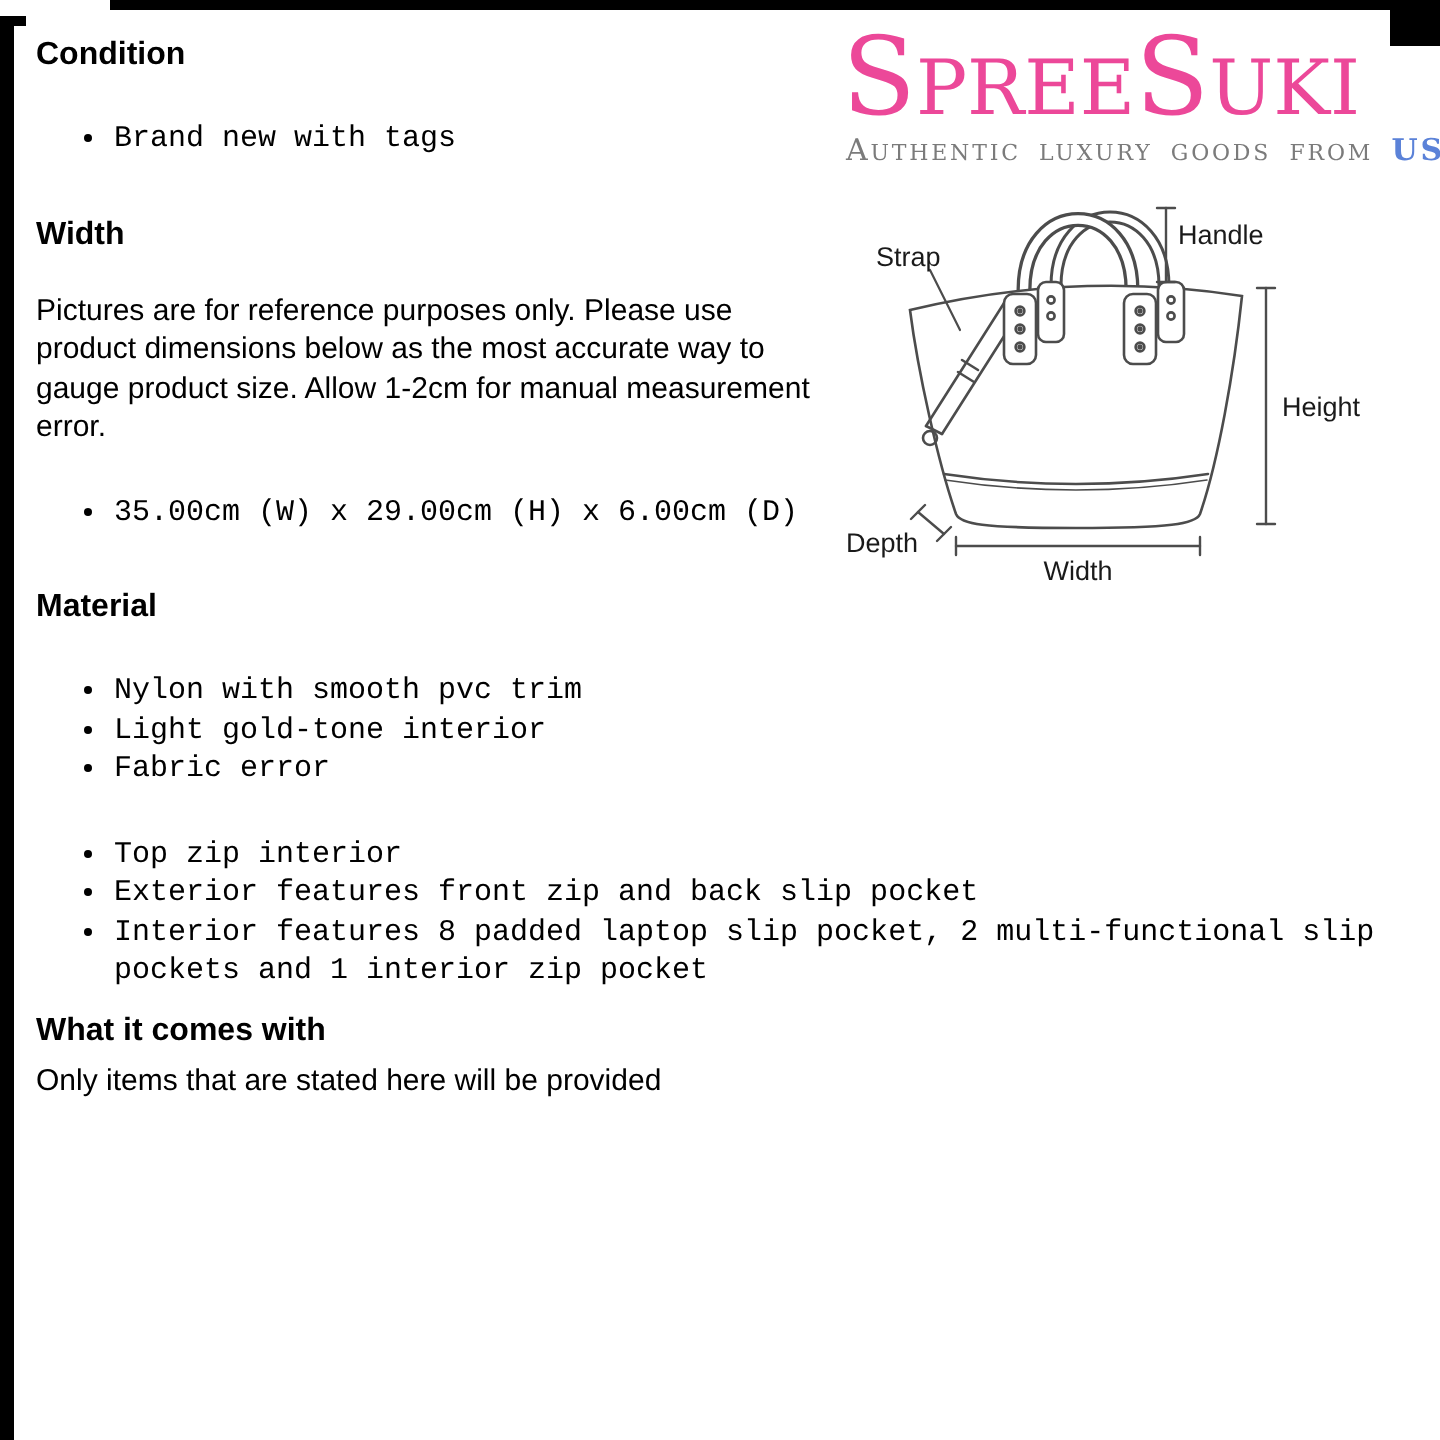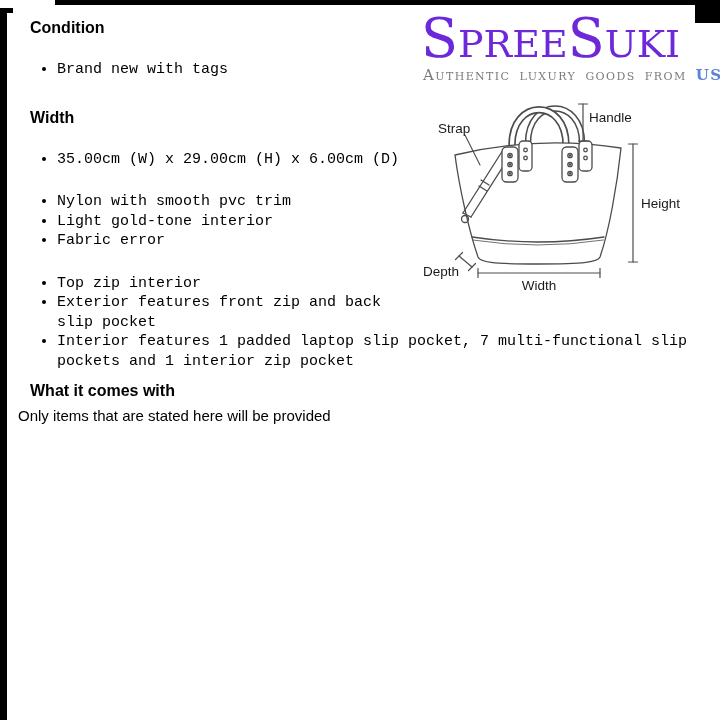--- a/index.html
+++ b/index.html
@@ -2,34 +2,34 @@
 <html><head>
 <meta charset="utf-8">
 <style>
   html,body{margin:0;padding:0;}
   body{
     width:720px;height:720px;overflow:hidden;position:relative;background:#fff;
     font-family:"Liberation Sans","DejaVu Sans",sans-serif;
     font-size:15px;line-height:19.5px;color:#000;
   }
   .page{padding:18px 0 0 18px;}
-  .h{font-size:16px;font-weight:bold;line-height:19px;margin:28px 12px 0;}
+  .h{font-size:16px;font-weight:bold;line-height:19px;margin:28px 0 0;}
   .h.first{margin-top:0;}
   .h.tight{margin-top:10px;}
   ul{margin:23px 0 10px;padding-left:39px;}
   li{margin:0;padding:0;font-family:Liberation Mono, monospace;}
   p.note{margin:19px 0 0;}
   p.footer{margin:6px 0 0;}
 
   
   .rightpane{float:right;width:305px;margin-top:-6px;}
   .wordmark{
     font-family:"DejaVu Serif","Liberation Serif",serif;
     font-variant:small-caps;font-size:54px;line-height:54px;
-    color:#6d28d9;white-space:nowrap;padding-left:6px;
+    color:#ec4899;white-space:nowrap;padding-left:6px;
   }
   .tagline{
     font-family:"DejaVu Serif","Liberation Serif",serif;
     font-variant:small-caps;font-size:15px;line-height:19px;
     letter-spacing:1.4px;word-spacing:3px;color:#7b7b7b;
     white-space:nowrap;padding-left:8px;
   }
   .tagline .usa{color:#5b82d8;font-weight:bold;}
   .bagsvg{display:block;margin-top:6px;}
   .bagsvg text{font-family:"Liberation Sans","DejaVu Sans",sans-serif;font-size:13.5px;fill:#1a1a1a;}
@@ -140,33 +140,35 @@
       <text x="124" y="199" text-anchor="middle">Width</text>
     </svg>
   </div>
 
   <div class="h first">Condition</div>
   <ul>
     <li>Brand new with tags</li>
   </ul>
 
   <div class="h">Width</div>
+  <p class="note">Pictures are for reference purposes only. Please use product dimensions below as the most accurate way to gauge product size. Allow 1-2cm for manual measurement error.</p>
   <ul>
     <li>35.00cm (W) x 29.00cm (H) x 6.00cm (D)</li>
   </ul>
 
+  <div class="h">Material</div>
   <ul>
     <li>Nylon with smooth pvc trim</li>
     <li>Light gold-tone interior</li>
     <li>Fabric error</li>
   </ul>
 
   <ul>
     <li>Top zip interior</li>
     <li>Exterior features front zip and back slip pocket</li>
-    <li>Interior features 1 padded laptop slip pocket, 7 multi-functional slip pockets and 1 interior zip pocket</li>
+    <li>Interior features 8 padded laptop slip pocket, 2 multi-functional slip pockets and 1 interior zip pocket</li>
   </ul>
 
   <div class="h tight">What it comes with</div>
 
   <p class="footer">Only items that are stated here will be provided</p>
 
 </div>
 
 </body></html>

